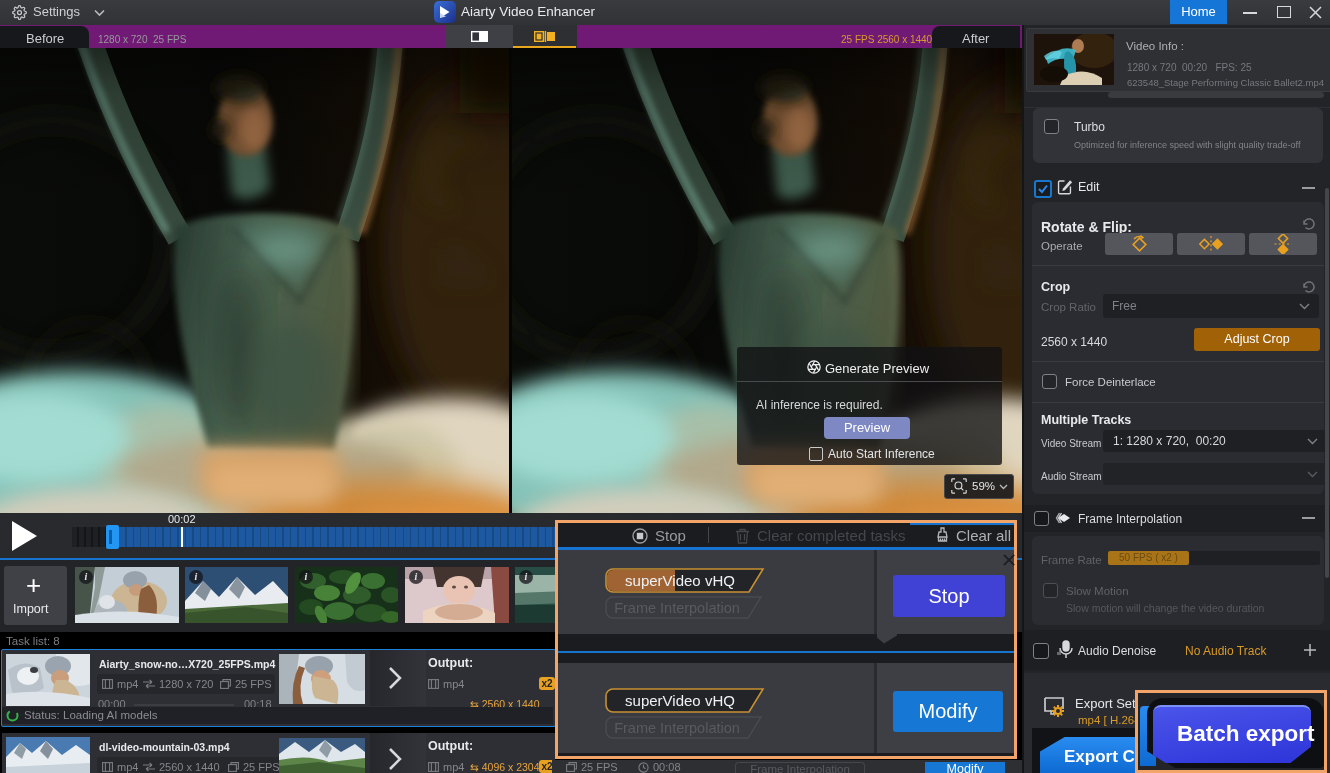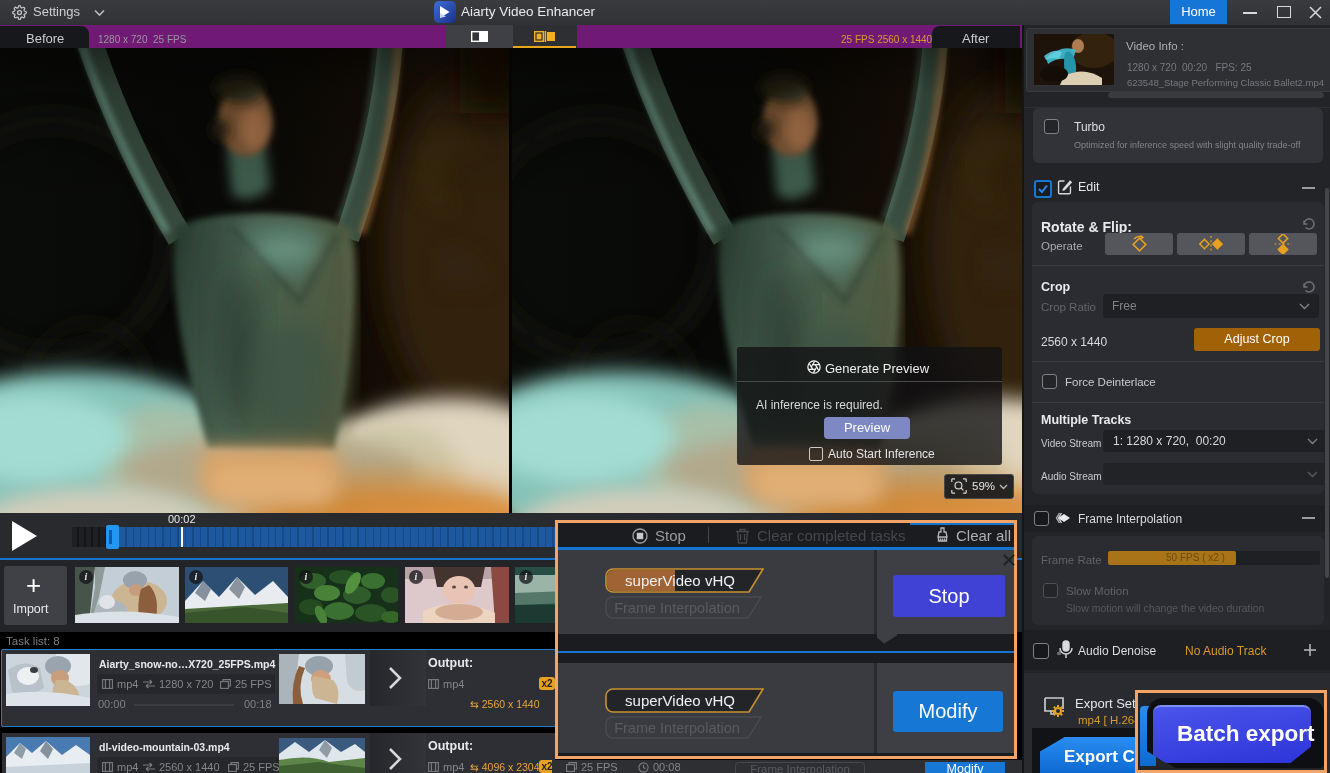--- a/index.html
+++ b/index.html
@@ -318,20 +318,26 @@
         </svg>
   <div class="tx" style="left:426px;top:6px;font-size:12.5px;font-weight:bold;color:#e8e9eb;">Output:</div>
   <svg class="ab" style="left:426px;top:29px" width="11" height="10" viewBox="0 0 11 10">
           <rect x="0.6" y="0.6" width="9.8" height="8.8" fill="none" stroke="#7b7c81" stroke-width="1.1"></rect>
           <line x1="3.4" y1="0.6" x2="3.4" y2="9.4" stroke="#7b7c81" stroke-width="1.1"></line>
           <line x1="7.6" y1="0.6" x2="7.6" y2="9.4" stroke="#7b7c81" stroke-width="1.1"></line>
         </svg>
         <div class="tx pil" style="left:441px;top:28px;">mp4</div>
   <div class="tx" style="left:468px;top:28px;font-size:10.5px;color:#e8a33d;margin-top:20px;">⇆ 2560 x 1440</div>
   <div class="ab" style="left:537px;top:27px;width:16px;height:13px;background:#e8a020;border-radius:3px;color:#222;font-size:10px;font-weight:bold;text-align:center;line-height:13px;">x2</div>
+  <div class="ab" style="left:0;top:57px;width:551px;height:17px;background:#202126;">
+   <svg class="ab" style="left:4px;top:2px" width="13" height="13" viewBox="0 0 13 13">
+            <circle cx="6.5" cy="6.5" r="5" fill="none" stroke="#35b24a" stroke-width="2" stroke-dasharray="20 8"></circle>
+          </svg>
+   <div class="tx" style="left:22px;top:2px;font-size:11.5px;color:#8b8c91;">Status: Loading AI models</div>
+  </div>
  </div>
  <div class="ab" style="left:2px;top:101px;width:553px;height:40px;background:#2e2f34;">
   <svg class="ab" style="left:4px;top:4px" width="84" height="36" viewBox="0 0 84 36">
    <rect width="84" height="36" fill="#4a7ab2"></rect>
    <path d="M0 20 L14 6 L26 16 L40 4 L56 18 L70 8 L84 18 V36 H0 Z" fill="#e8edf1"></path>
    <path d="M14 6 L20 12 L16 22 L8 16 Z" fill="#6a7a88" opacity="0.7"></path>
    <path d="M40 4 L47 12 L42 22 L34 14 Z" fill="#5a6a78" opacity="0.7"></path>
    <path d="M0 30 L84 26 V36 H0 Z" fill="#c8d2da"></path>
   </svg>
   <div class="tx" style="left:97px;top:8px;font-size:10.5px;font-weight:bold;color:#e8e9eb;">dl-video-mountain-03.mp4</div>
@@ -479,21 +485,21 @@
           <path d="M5 8 L9 2 L13 8 L9 14 Z" transform="rotate(90 9 8)" fill="#e9eaec"></path>
           <path d="M4.5 3 L1.5 8 L4.5 13" fill="none" stroke="#b0b1b5" stroke-width="1.4"></path>
           <path d="M6.5 3 L3.5 8 L6.5 13" fill="none" stroke="#d0d1d5" stroke-width="1.4"></path>
         </svg>
   <div class="tx" style="left:54px;top:7px;font-size:12px;color:#dcdde0;">Frame Interpolation</div>
   <div class="ab" style="left:278px;top:12px;width:13px;height:2px;background:#9b9ca0;"></div>
  </div>
  <div class="ab" style="left:8px;top:511px;width:292px;height:89px;background:#2b2c31;border-radius:6px;">
   <div class="tx" style="left:9px;top:18px;font-size:11.5px;color:#606166;">Frame Rate</div>
   <div class="ab" style="left:76px;top:15px;width:212px;height:14px;background:#1f2024;border-radius:2px;"></div>
-  <div class="ab" style="left:76px;top:15px;width:81px;height:14px;background:#a87417;border-radius:2px;font-size:10px;text-align:center;line-height:14px;color:#6b4c12;padding-left:47px;">50 FPS ( x2 )</div>
+  <div class="ab" style="left:76px;top:15px;width:81px;height:14px;background:#a87417;border-radius:2px;font-size:10px;text-align:center;line-height:14px;color:#6b4c12;">50 FPS ( x2 )</div>
   <div class="ab" style="left:11px;top:47px;width:13px;height:13px;border:1.5px solid #4e4f54;border-radius:3px;background:#242529;"></div>
   <div class="tx" style="left:34px;top:49px;font-size:11.5px;color:#606166;">Slow Motion</div>
   <div class="tx" style="left:34px;top:66px;font-size:10.5px;color:#56575c;">Slow motion will change the video duration</div>
  </div>
 
  <div class="ab" style="left:0;top:605px;width:306px;height:40px;background:#1e1f23;">
   <div class="ab" style="left:9px;top:13px;width:14px;height:14px;border:1.5px solid #808186;border-radius:3px;background:#17181c;"></div>
   <svg class="ab" style="left:33px;top:10px" width="16" height="20" viewBox="0 0 16 20" fill="none" stroke="#d8d9db" stroke-width="1.4">
    <rect x="6" y="1" width="6" height="10" rx="3" fill="#d8d9db"></rect>
           <path d="M3 8 a6 6 0 0 0 12 0 M9 14 V18"></path>

